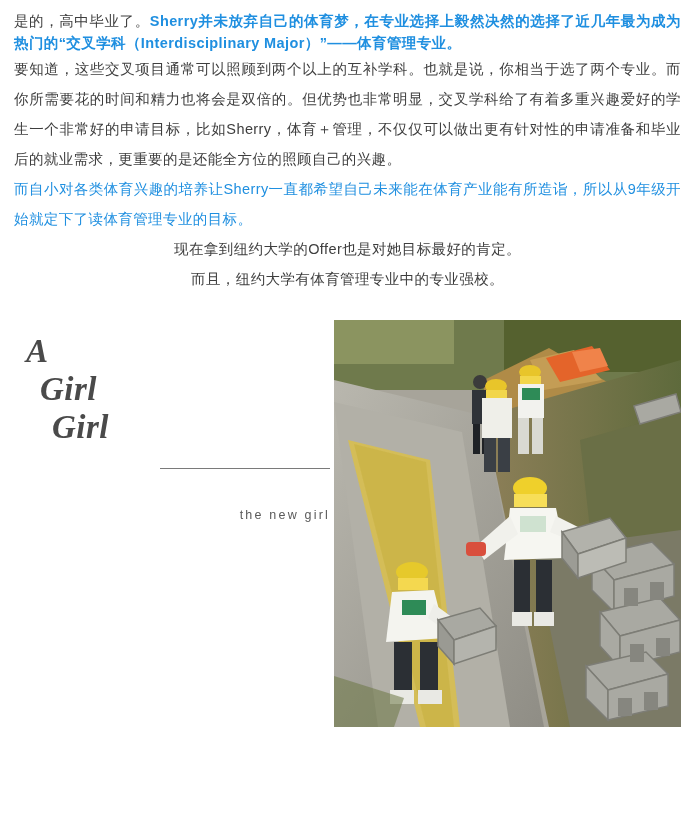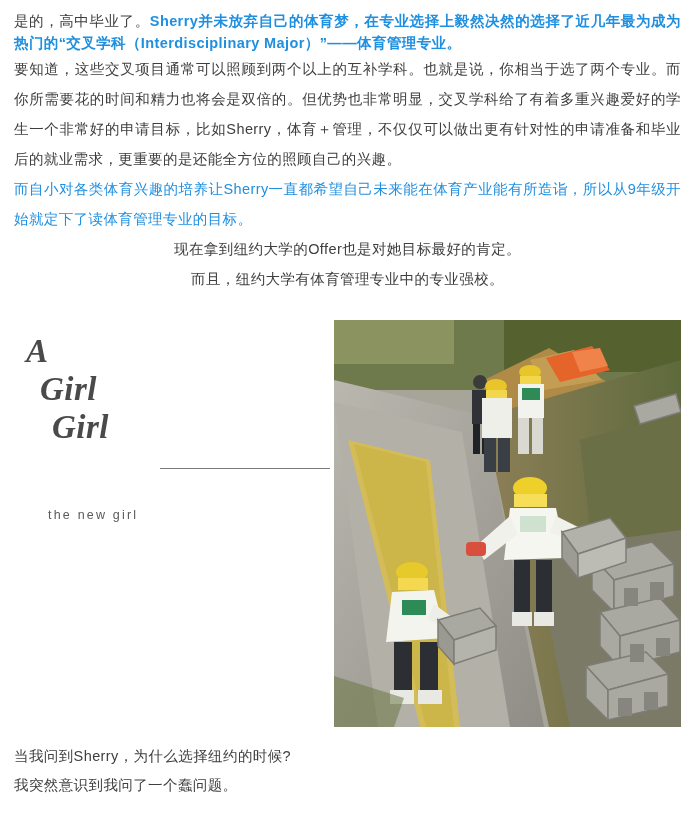--- a/index.html
+++ b/index.html
@@ -80,24 +80,24 @@
   .rule {
     position: absolute;
     left: 160px;
     top: 148px;
     width: 170px;
     height: 1px;
     background: #7a7a7a;
   }
   .caption {
     position: absolute;
-    left: 48px;
+    left: 60px;
     top: 182px;
     width: 270px;
-    text-align: left;
+    text-align: right;
     font-size: 12.5px;
     line-height: 26px;
     letter-spacing: 2.2px;
     color: #5a5a5a;
   }
 
   .photo {
     position: absolute;
     left: 334px;
     top: 0px;
@@ -274,18 +274,14 @@
           <polygon points="228,212 244,234 244,258 228,238" fill="#9c9c95" stroke="#7d7d76" stroke-width="1.5"></polygon>
           <polygon points="244,234 292,218 292,242 244,258" fill="#bcbcb5" stroke="#7d7d76" stroke-width="1.5"></polygon>
         </g>
 
         <path d="M0 356 L70 378 L60 407 L0 407 Z" fill="#6c7744" opacity="0.55"></path>
       </svg>
     </div>
 
   </div>
 
-  <div class="closing">
-    <p>当我问到Sherry，为什么选择纽约的时候?</p>
-    <p>我突然意识到我问了一个蠢问题。</p>
-  </div>
 
 </div>
 
 </body></html>

